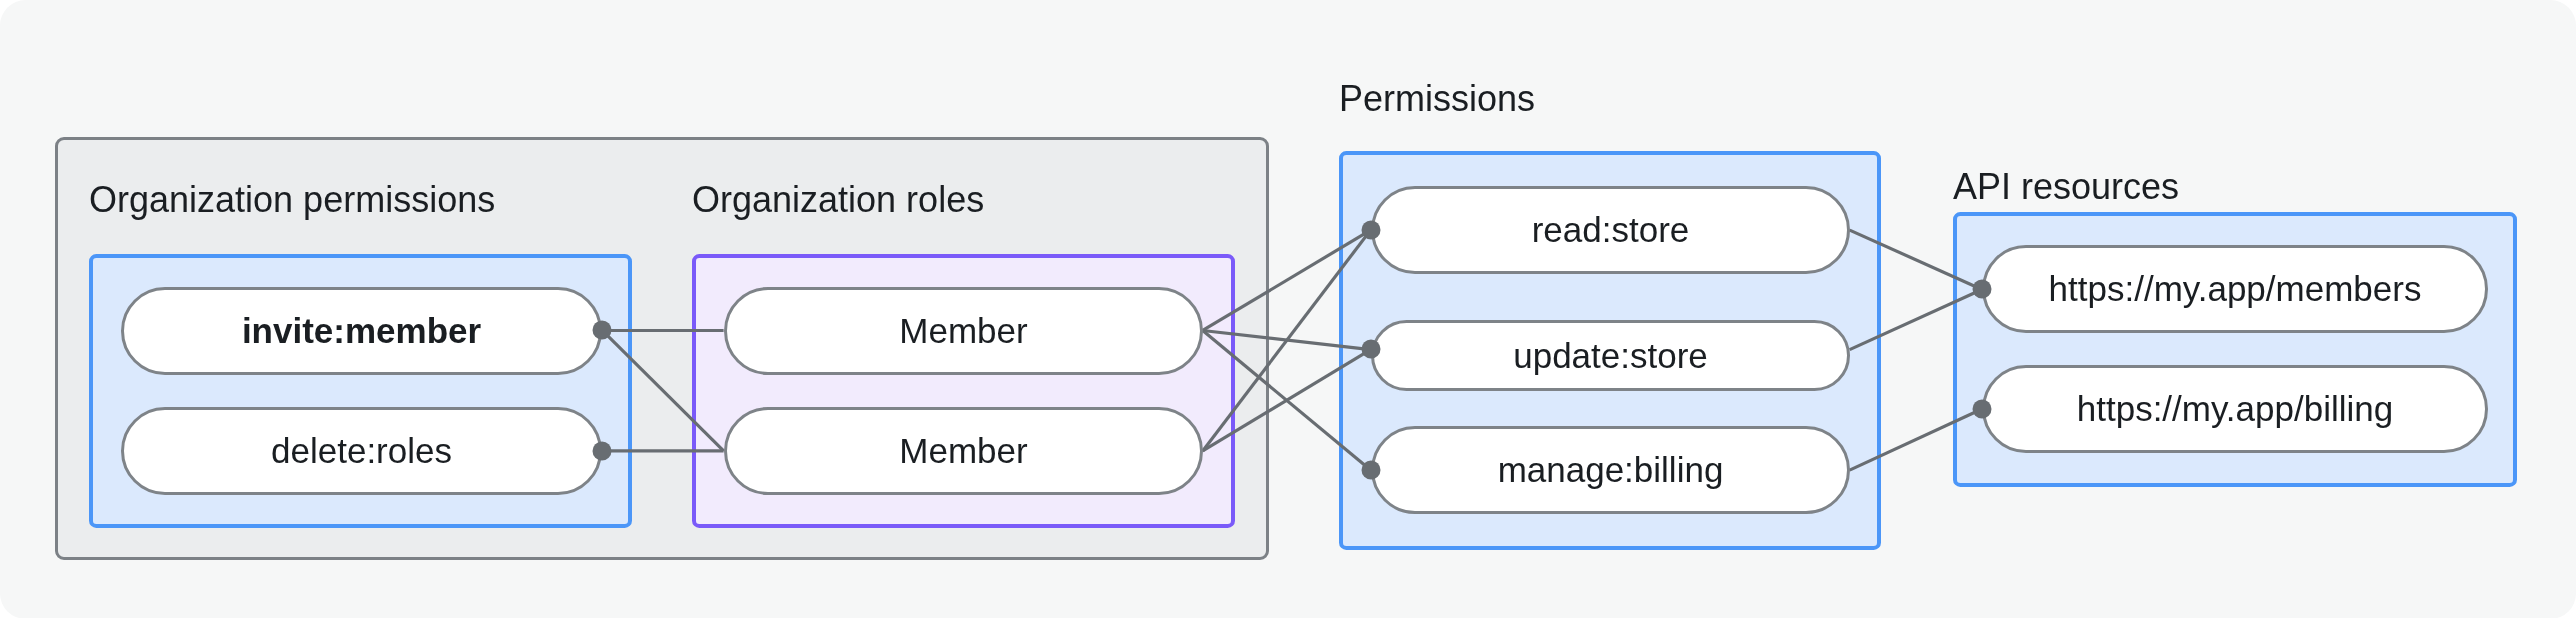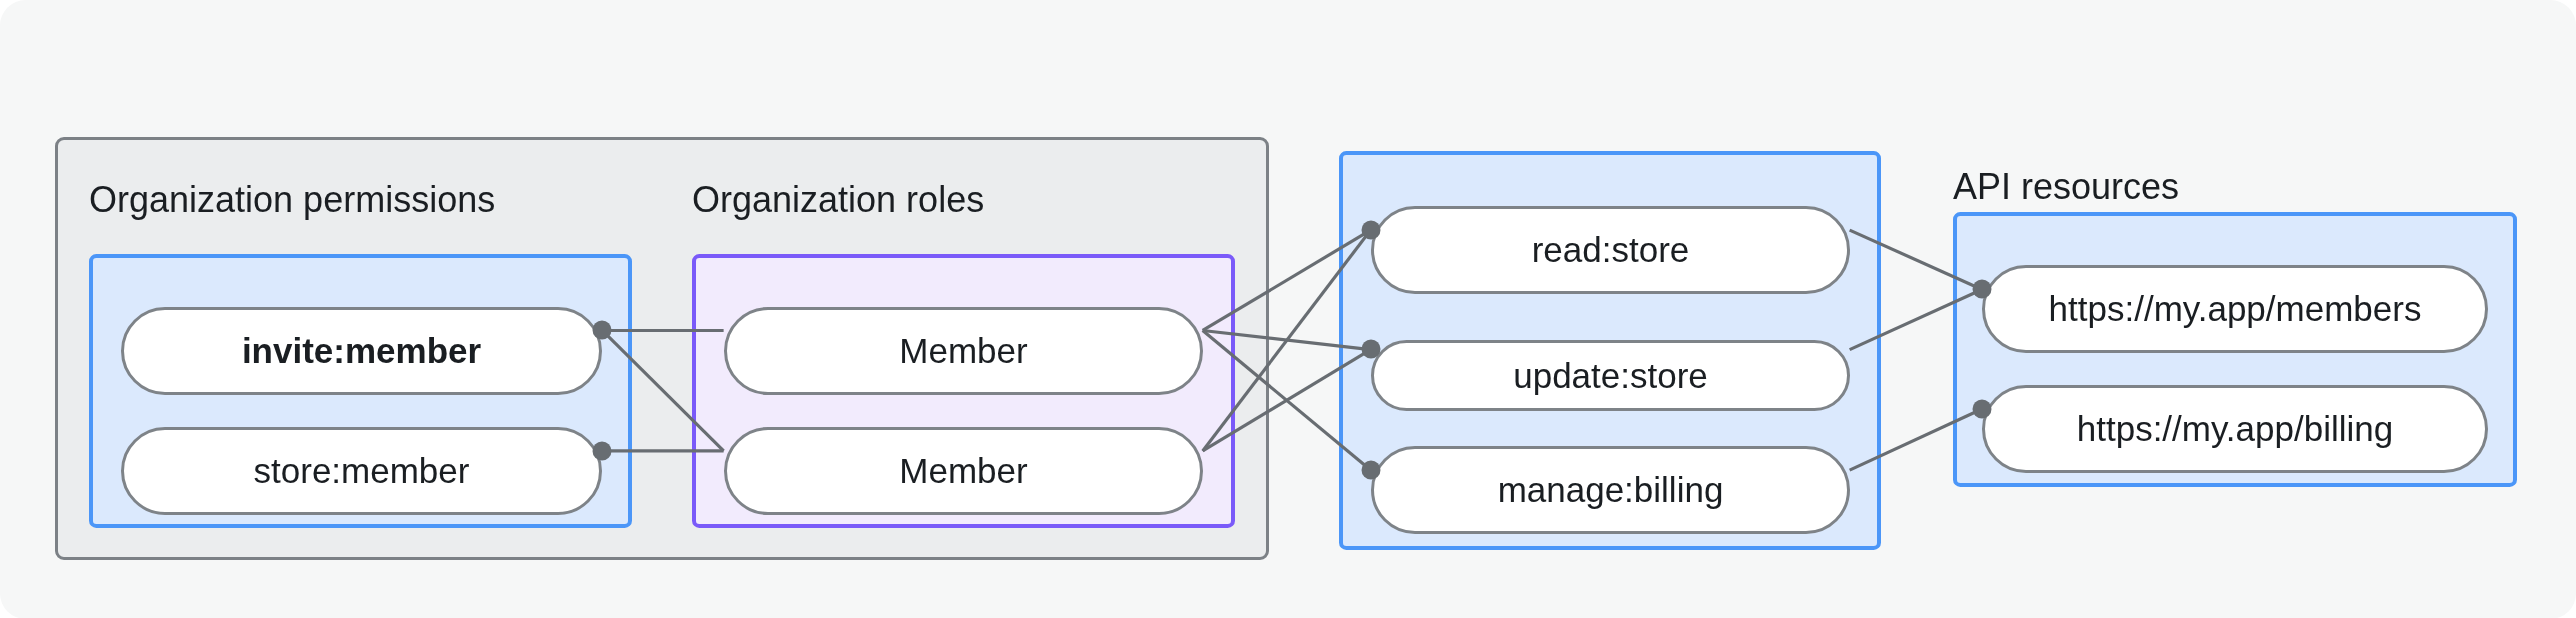--- a/index.html
+++ b/index.html
@@ -32,21 +32,20 @@
     background: var(--pill-fill, #ffffff);
     border: 3.2px solid var(--pill-border);
     border-radius: 912px;
     display: flex;
     align-items: center;
     justify-content: center;
     font-size: 35px;
     color: var(--text, #1a1e22);
     white-space: nowrap;
     z-index: 3;
-    margin-top: 20px;
   }
   .dot {
     position: absolute;
     width: 19px;
     height: 19px;
     border-radius: 50%;
     background: var(--edge, #686d72);
     transform: translate(-50%, -50%);
     z-index: 4;
   }
@@ -71,37 +70,38 @@
       <line x1="1318" y1="362" x2="1502" y2="515" stroke="#686d72" stroke-width="3.5"></line>
       <line x1="1318" y1="494" x2="1502" y2="252" stroke="#686d72" stroke-width="3.5"></line>
       <line x1="1318" y1="494" x2="1502" y2="383" stroke="#686d72" stroke-width="3.5"></line>
       <line x1="2027" y1="252" x2="2172" y2="317" stroke="#686d72" stroke-width="3.5"></line>
       <line x1="2027" y1="383" x2="2172" y2="317" stroke="#686d72" stroke-width="3.5"></line>
       <line x1="2027" y1="515" x2="2172" y2="448" stroke="#686d72" stroke-width="3.5"></line>
     </svg>
 
   <div id="nodes-layer">
       <div class="node" style="left: 121px; top: 287px; width: 481px; height: 88px; font-weight: bold;">invite:member</div>
-      <div class="node" style="left: 121px; top: 407px; width: 481px; height: 88px;">store:member</div>
+      <div class="node" style="left: 121px; top: 407px; width: 481px; height: 88px;">delete:roles</div>
       <div class="node" style="left: 724px; top: 287px; width: 479px; height: 88px;">Member</div>
       <div class="node" style="left: 724px; top: 407px; width: 479px; height: 88px;">Member</div>
       <div class="node" style="left: 1371px; top: 186px; width: 479px; height: 88px;">read:store</div>
       <div class="node" style="left: 1371px; top: 320px; width: 479px; height: 71px;">update:store</div>
       <div class="node" style="left: 1371px; top: 426px; width: 479px; height: 88px;">manage:billing</div>
       <div class="node" style="left: 1982px; top: 245px; width: 506px; height: 88px;">https://my.app/members</div>
       <div class="node" style="left: 1982px; top: 365px; width: 506px; height: 88px;">https://my.app/billing</div>
     </div>
   <div id="dots-layer">
       <div class="dot" style="left: 602px; top: 330px;"></div>
       <div class="dot" style="left: 602px; top: 451px;"></div>
       <div class="dot" style="left: 1371px; top: 230px;"></div>
       <div class="dot" style="left: 1371px; top: 349px;"></div>
       <div class="dot" style="left: 1371px; top: 470px;"></div>
       <div class="dot" style="left: 1982px; top: 289px;"></div>
       <div class="dot" style="left: 1982px; top: 409px;"></div>
     </div>
 
   <div class="group-label" style="left: 89px; top: 179px;">Organization permissions</div>
   <div class="group-label" style="left: 692px; top: 179px;">Organization roles</div>
+  <div class="group-label" style="left: 1339px; top: 78px;">Permissions</div>
   <div class="group-label" style="left: 1953px; top: 166px;">API resources</div>
 
 </div>
 
 
 </body></html>

